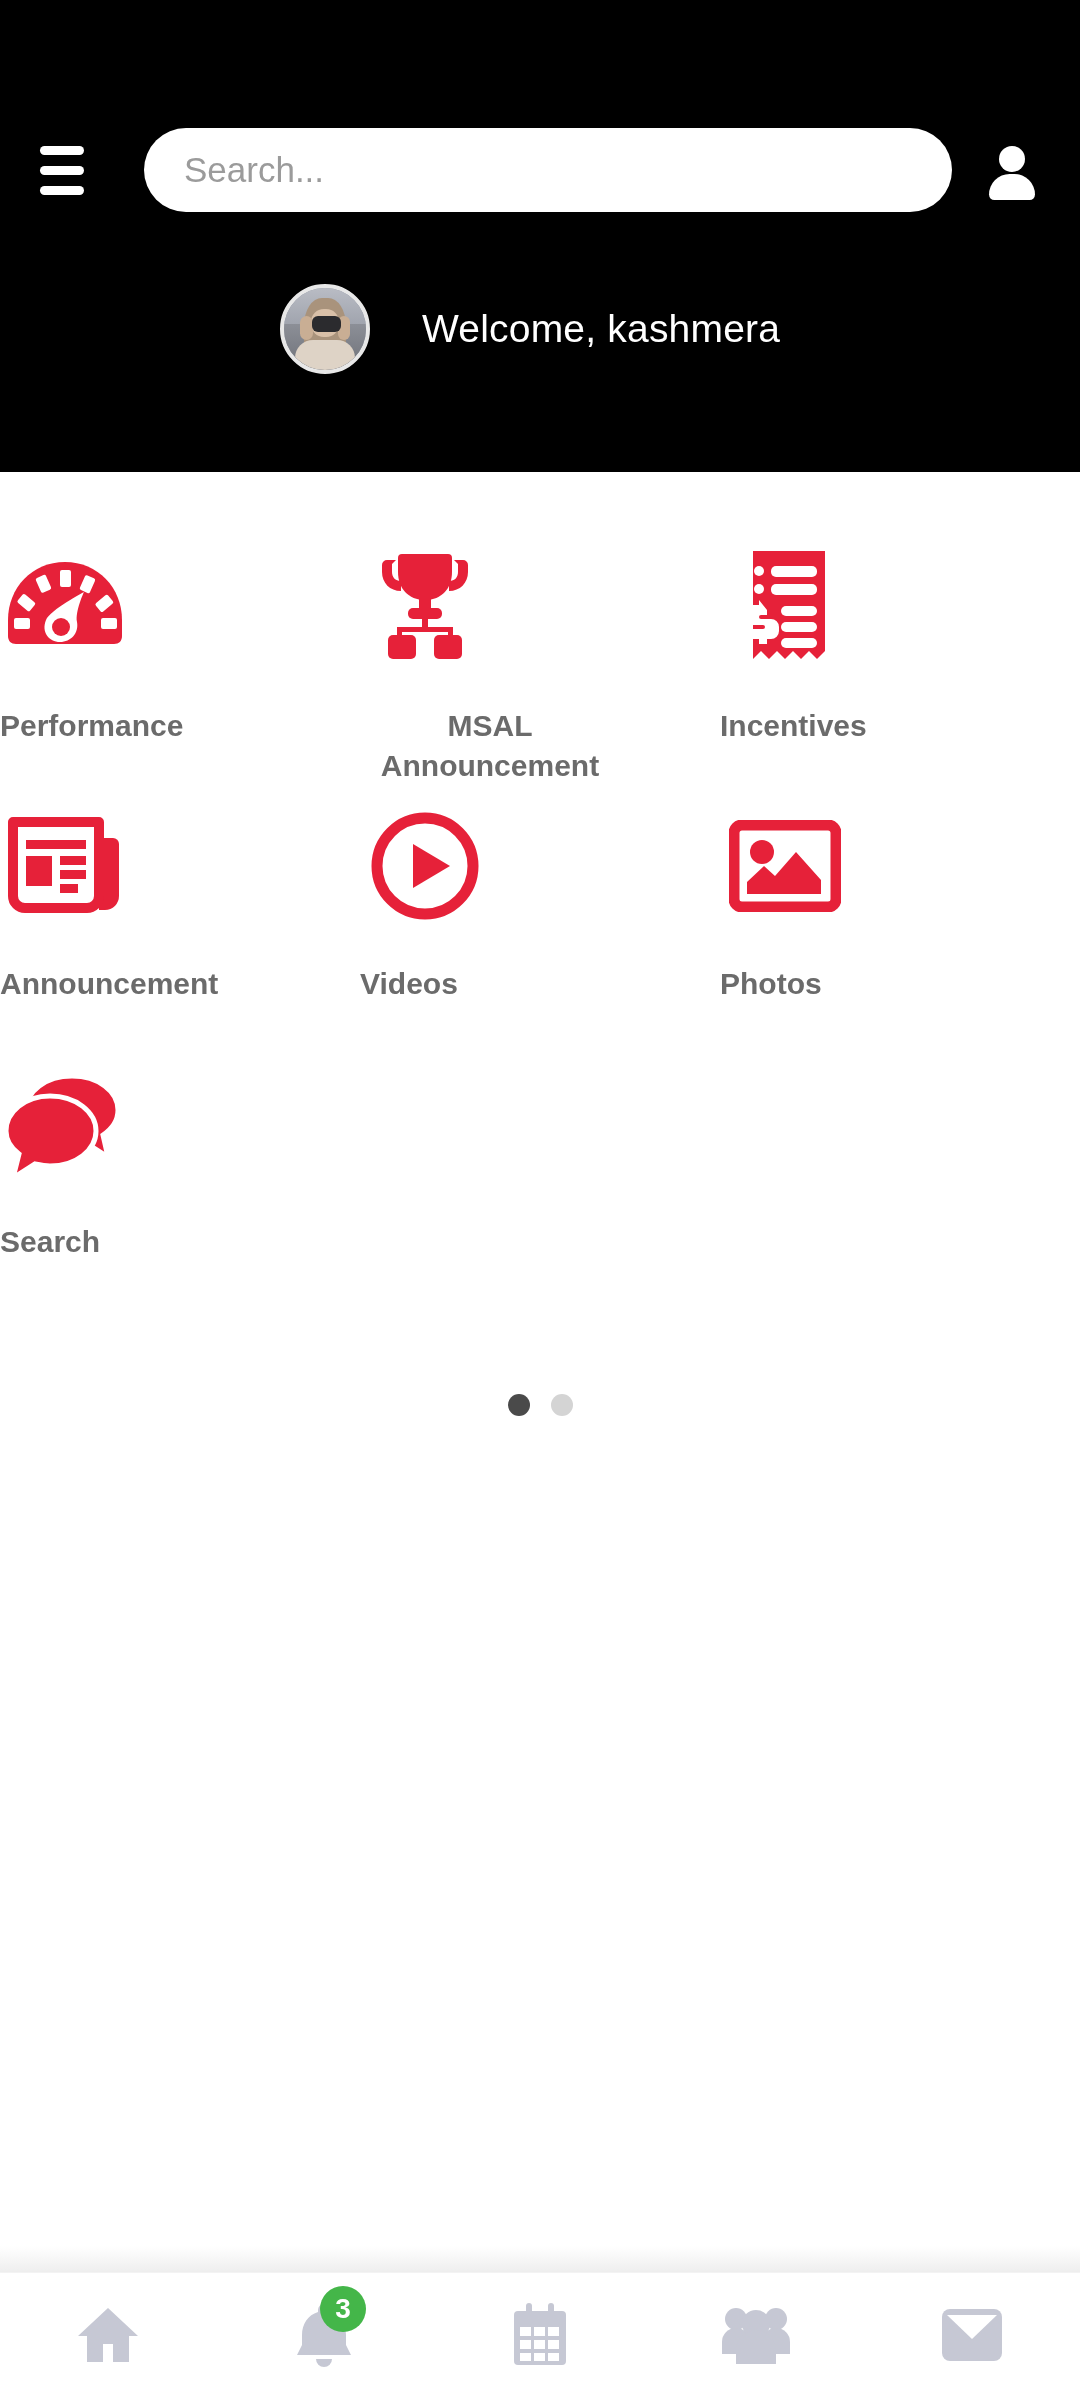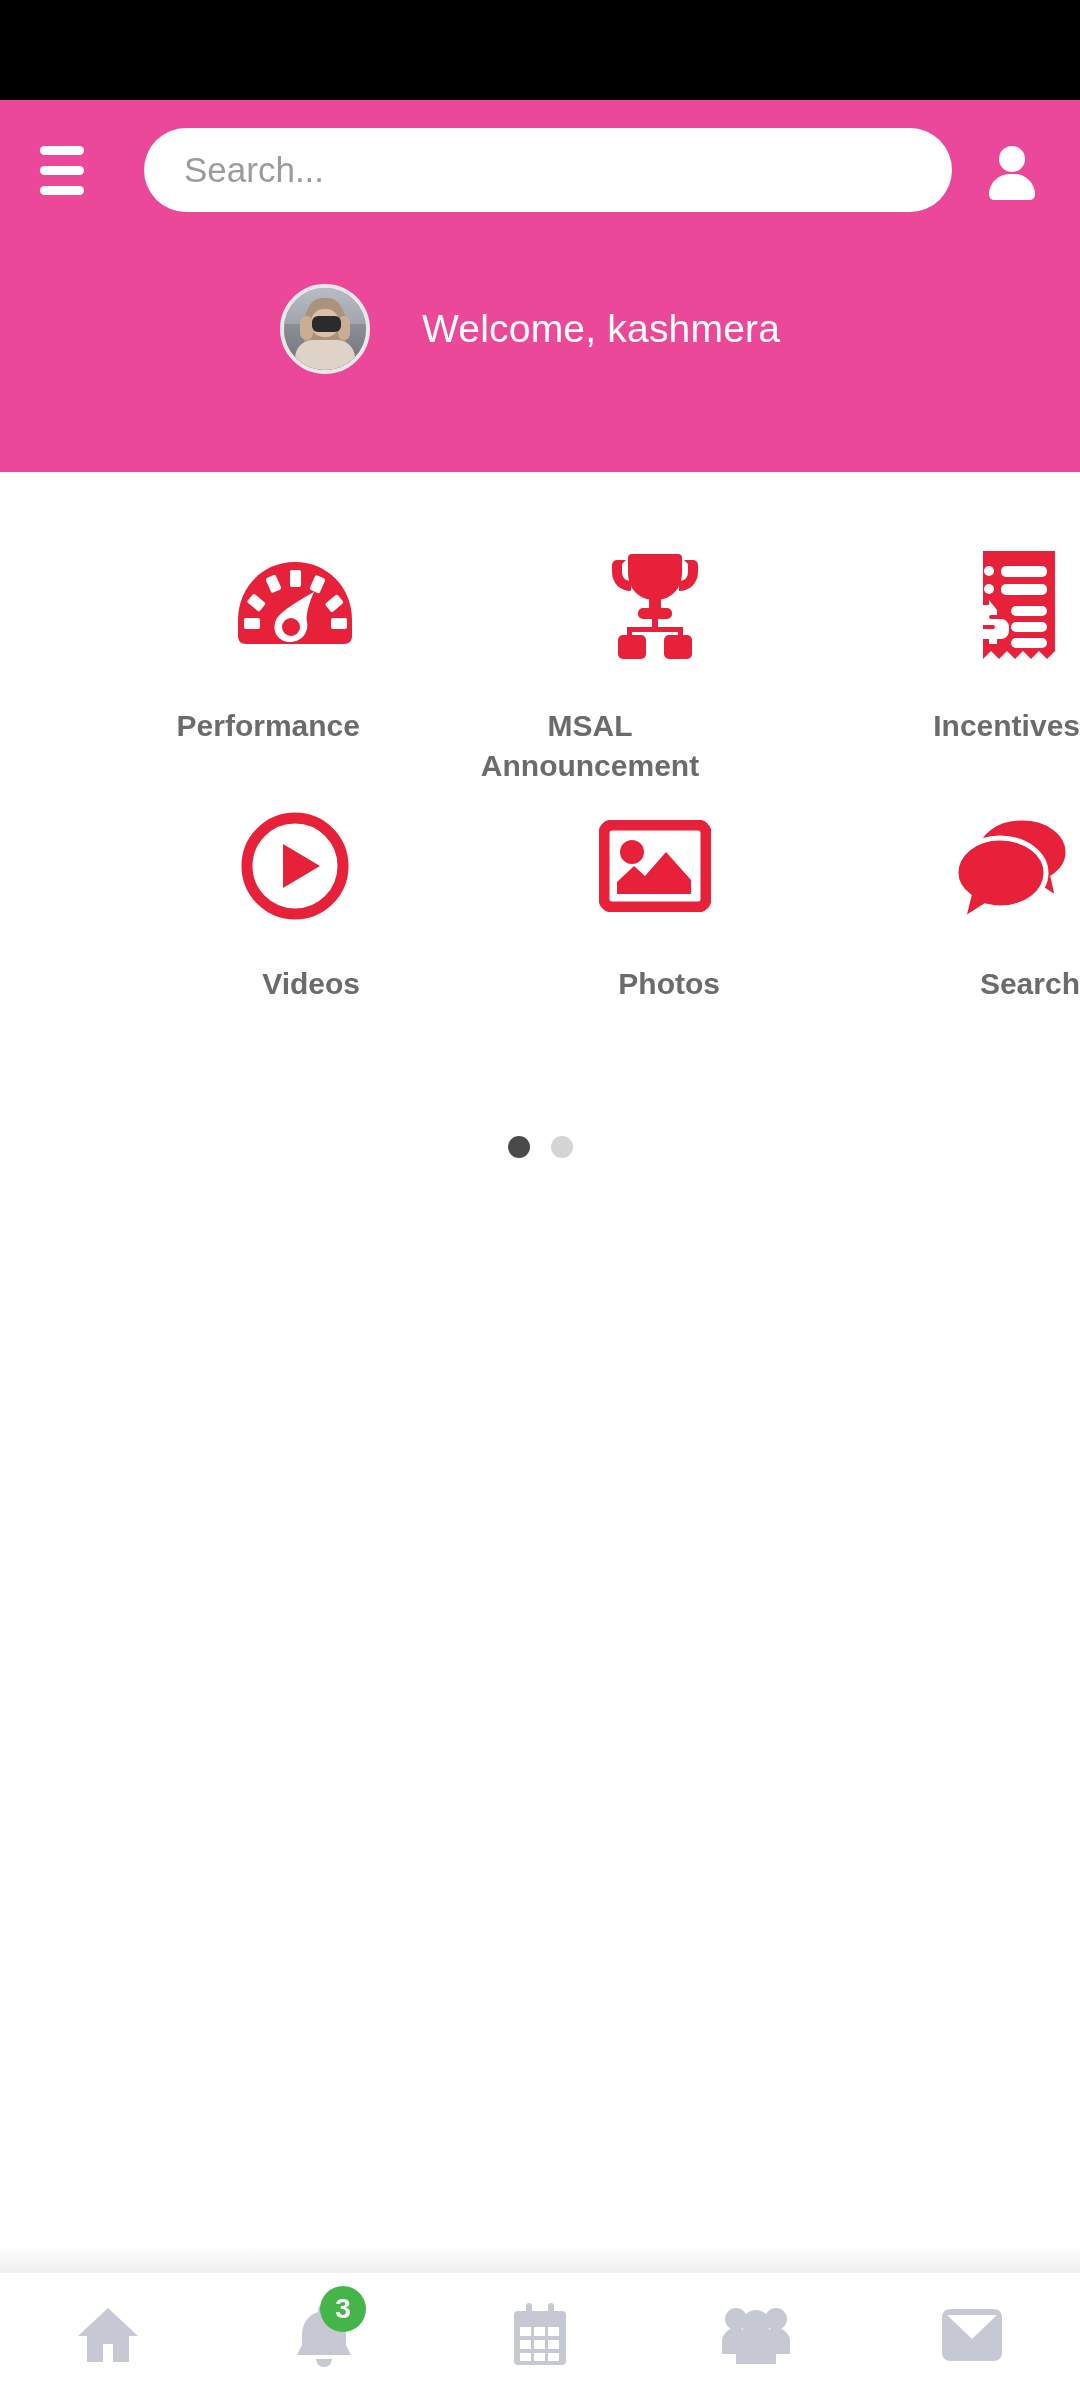--- a/index.html
+++ b/index.html
@@ -23,21 +23,21 @@
   .status-bar {
     width: 100%;
     height: 100px;
     background: #000000;
     flex: 0 0 100px;
   }
 
   
   .header {
     width: 100%;
-    background: #ec4899;
+    background: #000000;
     flex: 0 0 372px;
     position: relative;
   }
   .header-top {
     display: flex;
     align-items: center;
     height: 140px;
     padding: 0 34px 0 34px;
   }
   .hamburger {
@@ -180,21 +180,21 @@
   .grid {
     width: 100%;
     display: grid;
     grid-template-columns: repeat(3, 1fr);
     grid-auto-rows: 258px;
     row-gap: 0px;
   }
   .tile {
     display: flex;
     flex-direction: column;
-    align-items: flex-end;
+    align-items: flex-start;
     justify-content: flex-start;
     cursor: pointer;
     padding-top: 6px;
   }
   .tile .icon-box {
     width: 130px;
     height: 128px;
     display: flex;
     align-items: center;
     justify-content: center;
@@ -369,20 +369,36 @@
               <rect x="44" y="73" width="36" height="10" rx="5"></rect>
               <rect x="44" y="89" width="36" height="10" rx="5"></rect>
               <path d="M22 54 v5 h-6 a8 8 0 0 0 -8 8 v4 a8 8 0 0 0 8 8 h10 a2 2 0 0 1 0 4 H8 v10 h14 v5 h8 v-5 h4 a8 8 0 0 0 8 -8 v-4 a8 8 0 0 0 -8 -8 H24 a2 2 0 0 1 0 -4 h18 V69 H30 v-5 Z" transform="translate(0,-3)"></path>
             </g>
           </svg>
         </div>
         <div class="tile-label">Incentives</div>
       </div>
 
 
+      <div class="tile">
+        <div class="icon-box">
+          <svg width="116" height="100" viewBox="0 0 116 100">
+            <path d="M92 22 h14 a6 6 0 0 1 6 6 v52 a14 14 0 0 1 -14 14 H92 Z" fill="#E62139"></path>
+            <path d="M6 6 h86 v74 a12 12 0 0 1 -12 12 H18 A12 12 0 0 1 6 80 Z" fill="none" stroke="#E62139" stroke-width="10" stroke-linejoin="round"></path>
+            <g fill="#E62139">
+              <rect x="19" y="24" width="60" height="9"></rect>
+              <rect x="19" y="40" width="26" height="30"></rect>
+              <rect x="53" y="40" width="26" height="9"></rect>
+              <rect x="53" y="54" width="26" height="9"></rect>
+              <rect x="53" y="68" width="18" height="9"></rect>
+            </g>
+          </svg>
+        </div>
+        <div class="tile-label">Announcement</div>
+      </div>
 
 
       <div class="tile">
         <div class="icon-box">
           <svg width="110" height="110" viewBox="0 0 110 110">
             <circle cx="55" cy="55" r="48" fill="none" stroke="#E62139" stroke-width="11"></circle>
             <path d="M43 33 L80 55 L43 77 Z" fill="#E62139"></path>
           </svg>
         </div>
         <div class="tile-label">Videos</div>

